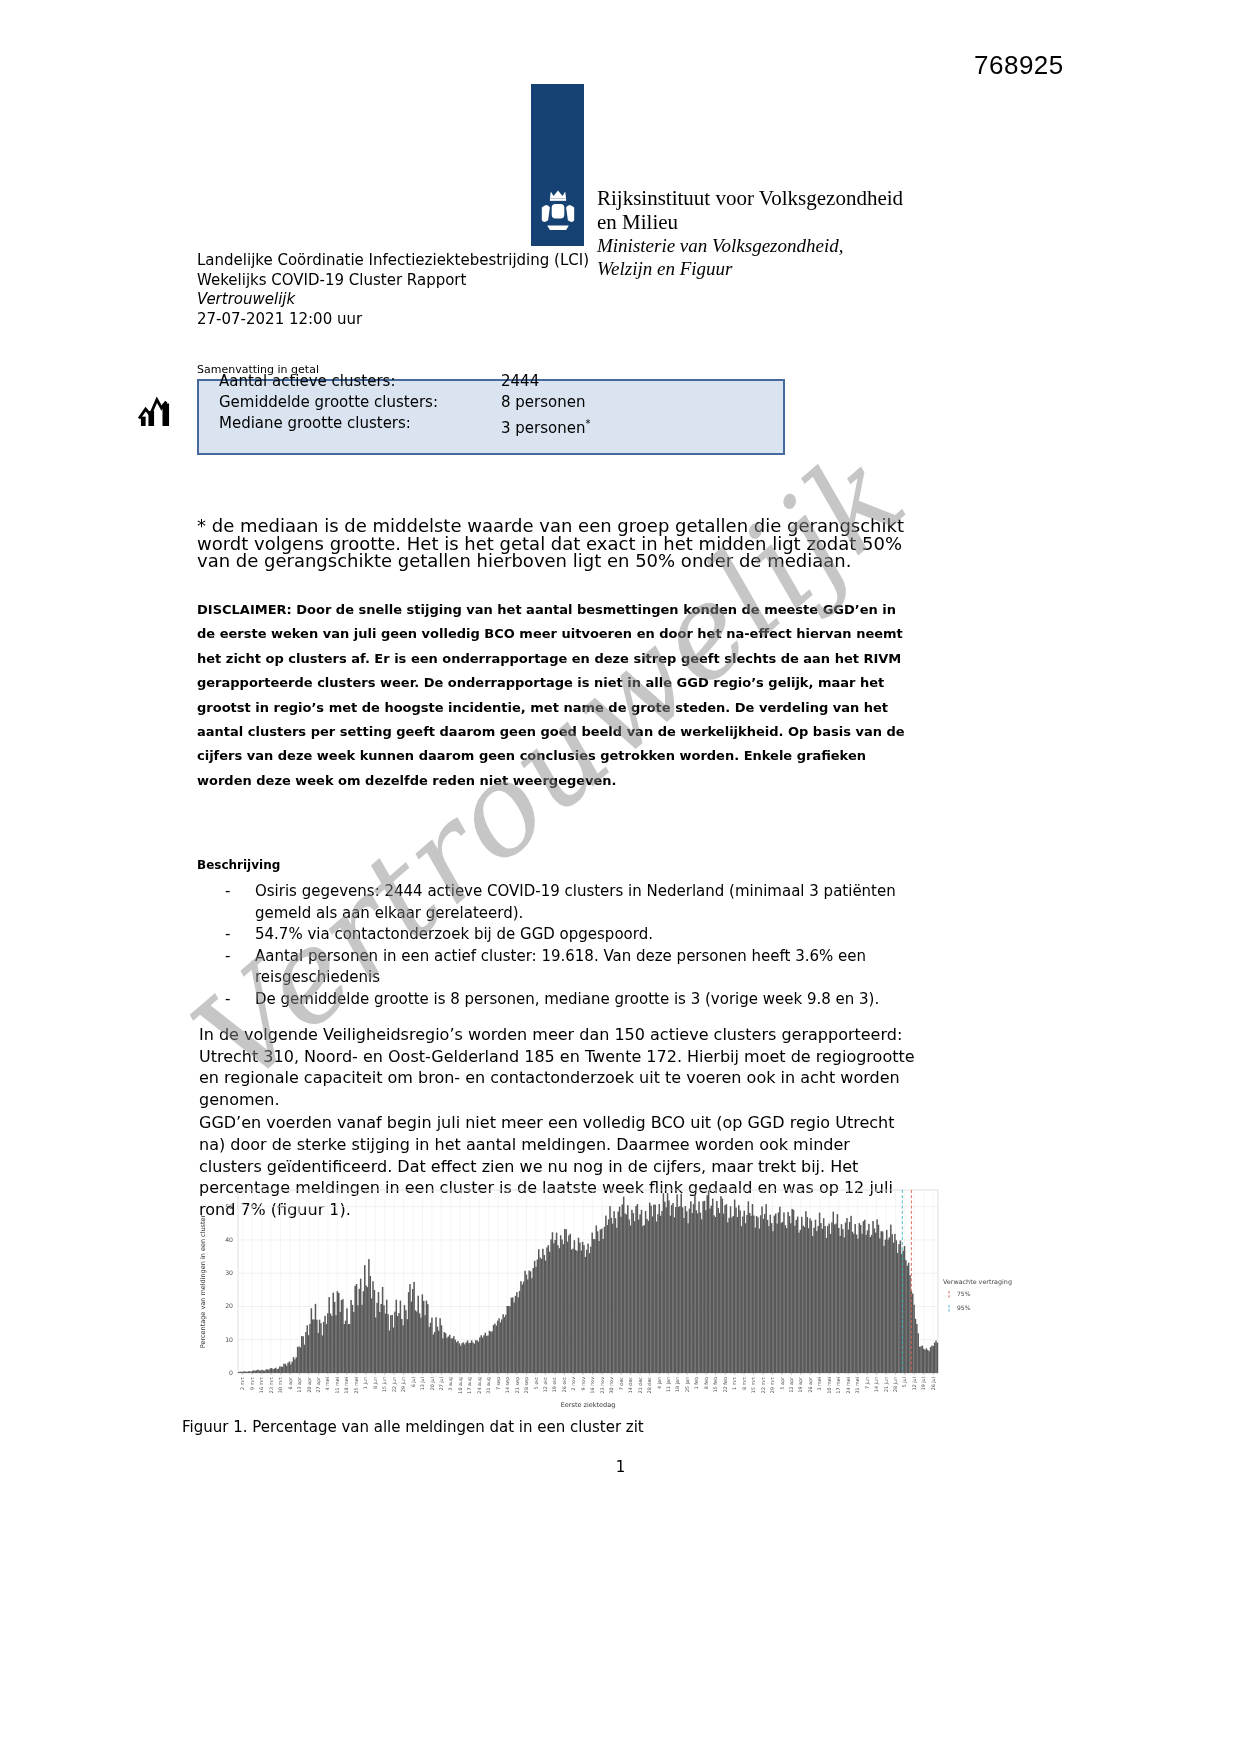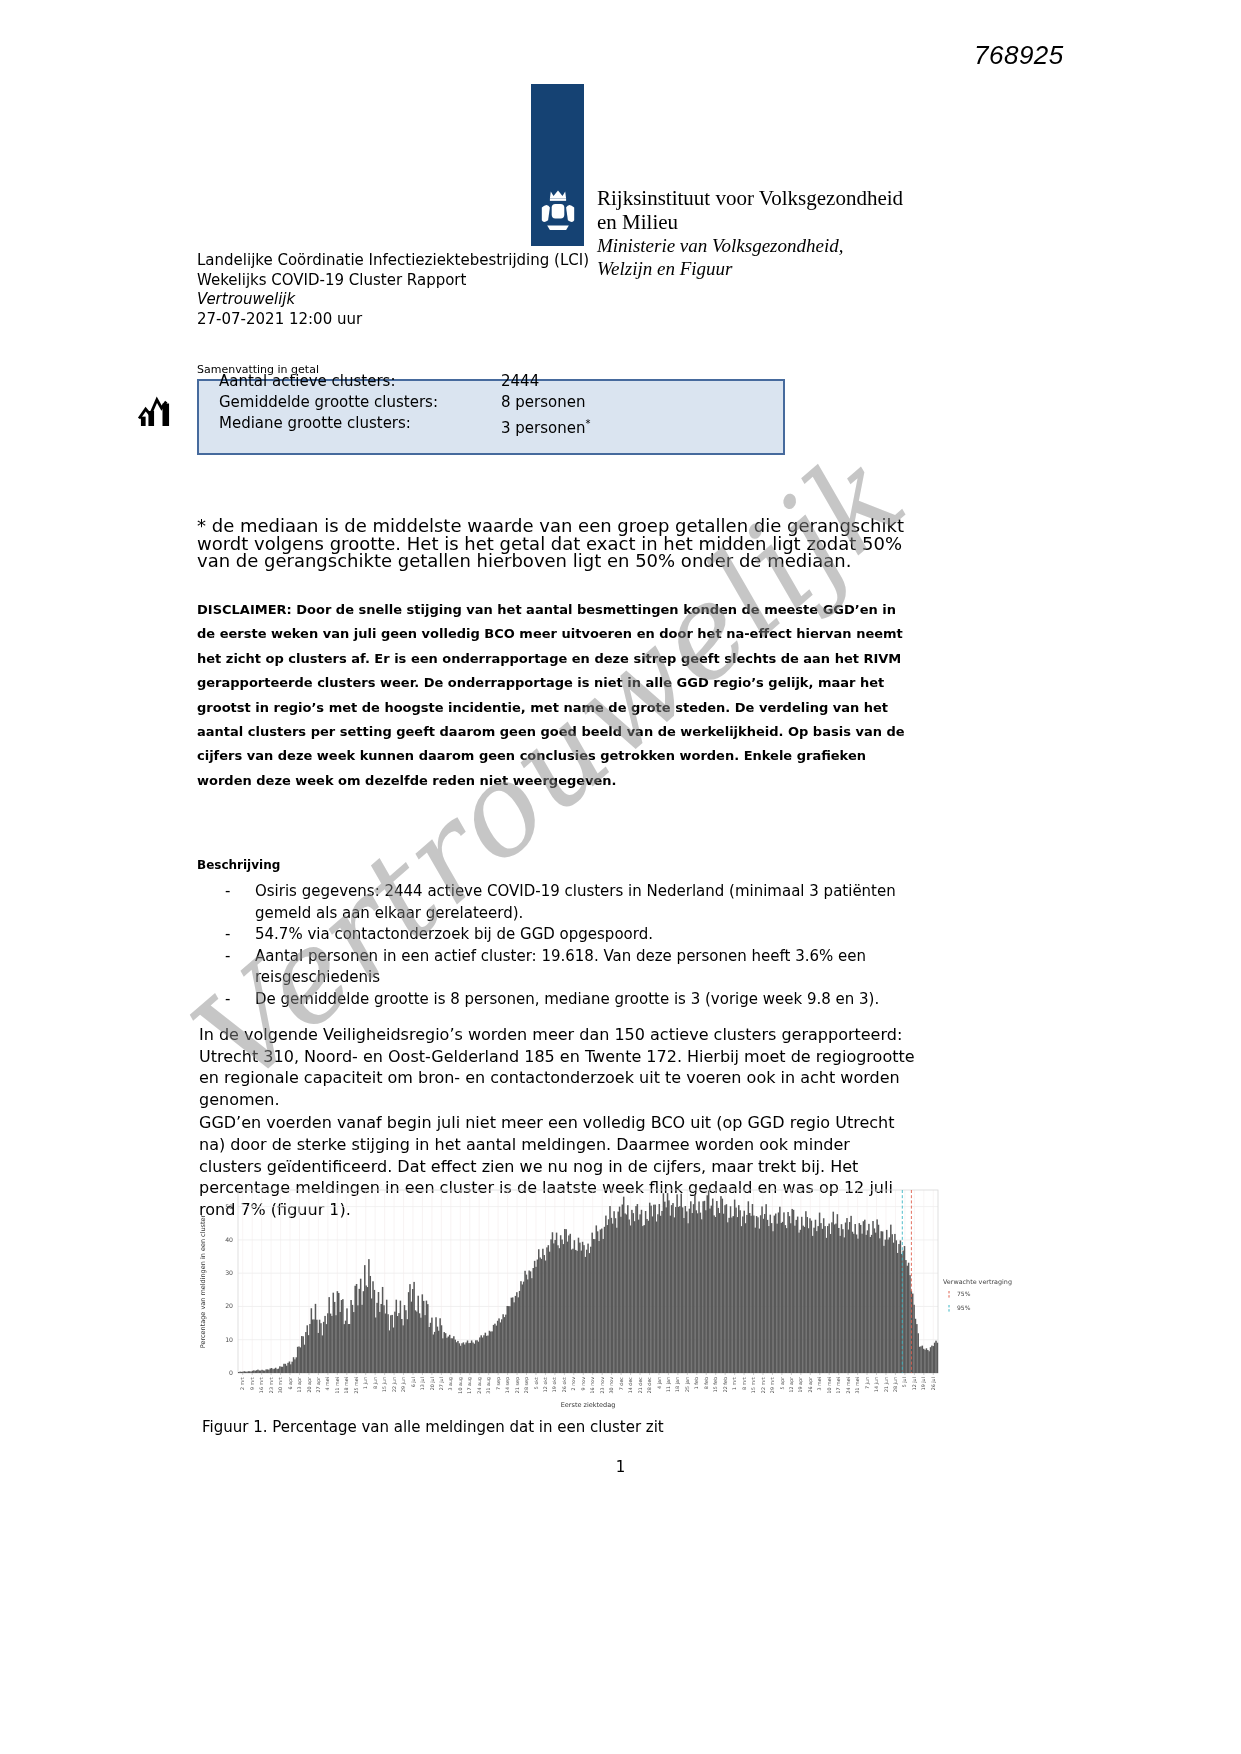--- a/index.html
+++ b/index.html
@@ -1,21 +1,21 @@
 <!DOCTYPE html>
 <html><head>
 <meta charset="utf-8">
 <title>Wekelijks COVID-19 Cluster Rapport</title>
 <style>
   html,body{margin:0;padding:0;background:#ffffff;}
   .page{position:relative;width:1241px;height:1754px;background:#fff;
         font-family:"DejaVu Sans",sans-serif;color:#000;overflow:hidden;}
 
-  .doc-number{position:absolute;left:974px;top:40px;font-family:"Liberation Sans",sans-serif;
-              font-size:26px;letter-spacing:0.5px;font-style:italic;}
+  .doc-number{position:absolute;left:974px;top:50px;font-family:"Liberation Sans",sans-serif;
+              font-size:26px;letter-spacing:0.5px;}
 
   .logo-bar{position:absolute;left:531px;top:84px;width:53px;height:162px;background:#154273;
             display:flex;flex-direction:column;justify-content:flex-end;align-items:center;padding-bottom:6px;box-sizing:border-box;}
   .logo-text{position:absolute;left:597px;top:186px;font-family:"Liberation Serif",serif;}
   .logo-text .org{font-size:21px;line-height:24px;}
   .logo-text .ministry{font-size:19px;line-height:23px;font-style:italic;}
 
   .header-block{position:absolute;left:197px;top:251px;font-size:15px;line-height:19.5px;}
   .header-block .hl-italic{font-style:italic;}
 
@@ -39,21 +39,21 @@
   .bullet{display:flex;font-size:15px;line-height:21.5px;}
   .bullet .dash{width:58px;padding-left:28px;box-sizing:border-box;}
   .bullet .btext{width:650px;}
 
   .body-paragraphs{position:absolute;left:197px;top:1022px;width:720px;}
   .body-paragraphs p{margin:2px;font-size:16px;line-height:21.6px;}
 
   .figure{position:absolute;left:195px;top:1178px;width:826px;height:238px;}
   .figure svg{width:826px;height:238px;display:block;}
 
-  .figure-caption{position:absolute;left:202px;top:1418px;font-size:15px;text-align:right;}
+  .figure-caption{position:absolute;left:182px;top:1418px;font-size:15px;text-align:right;}
   .page-number{position:absolute;left:0;right:0;top:1458px;text-align:center;font-size:15px;}
 
   .watermark{position:absolute;left:150px;top:455px;width:800px;height:620px;
              display:flex;align-items:center;justify-content:center;pointer-events:none;z-index:10;}
   .watermark span{display:block;white-space:nowrap;transform:rotate(-41deg);
                   font-family:"DejaVu Serif",serif;font-style:italic;font-size:126px;
                   color:#8a8a8a;opacity:0.48;letter-spacing:2px;}
 </style>
 </head>
 <body>

